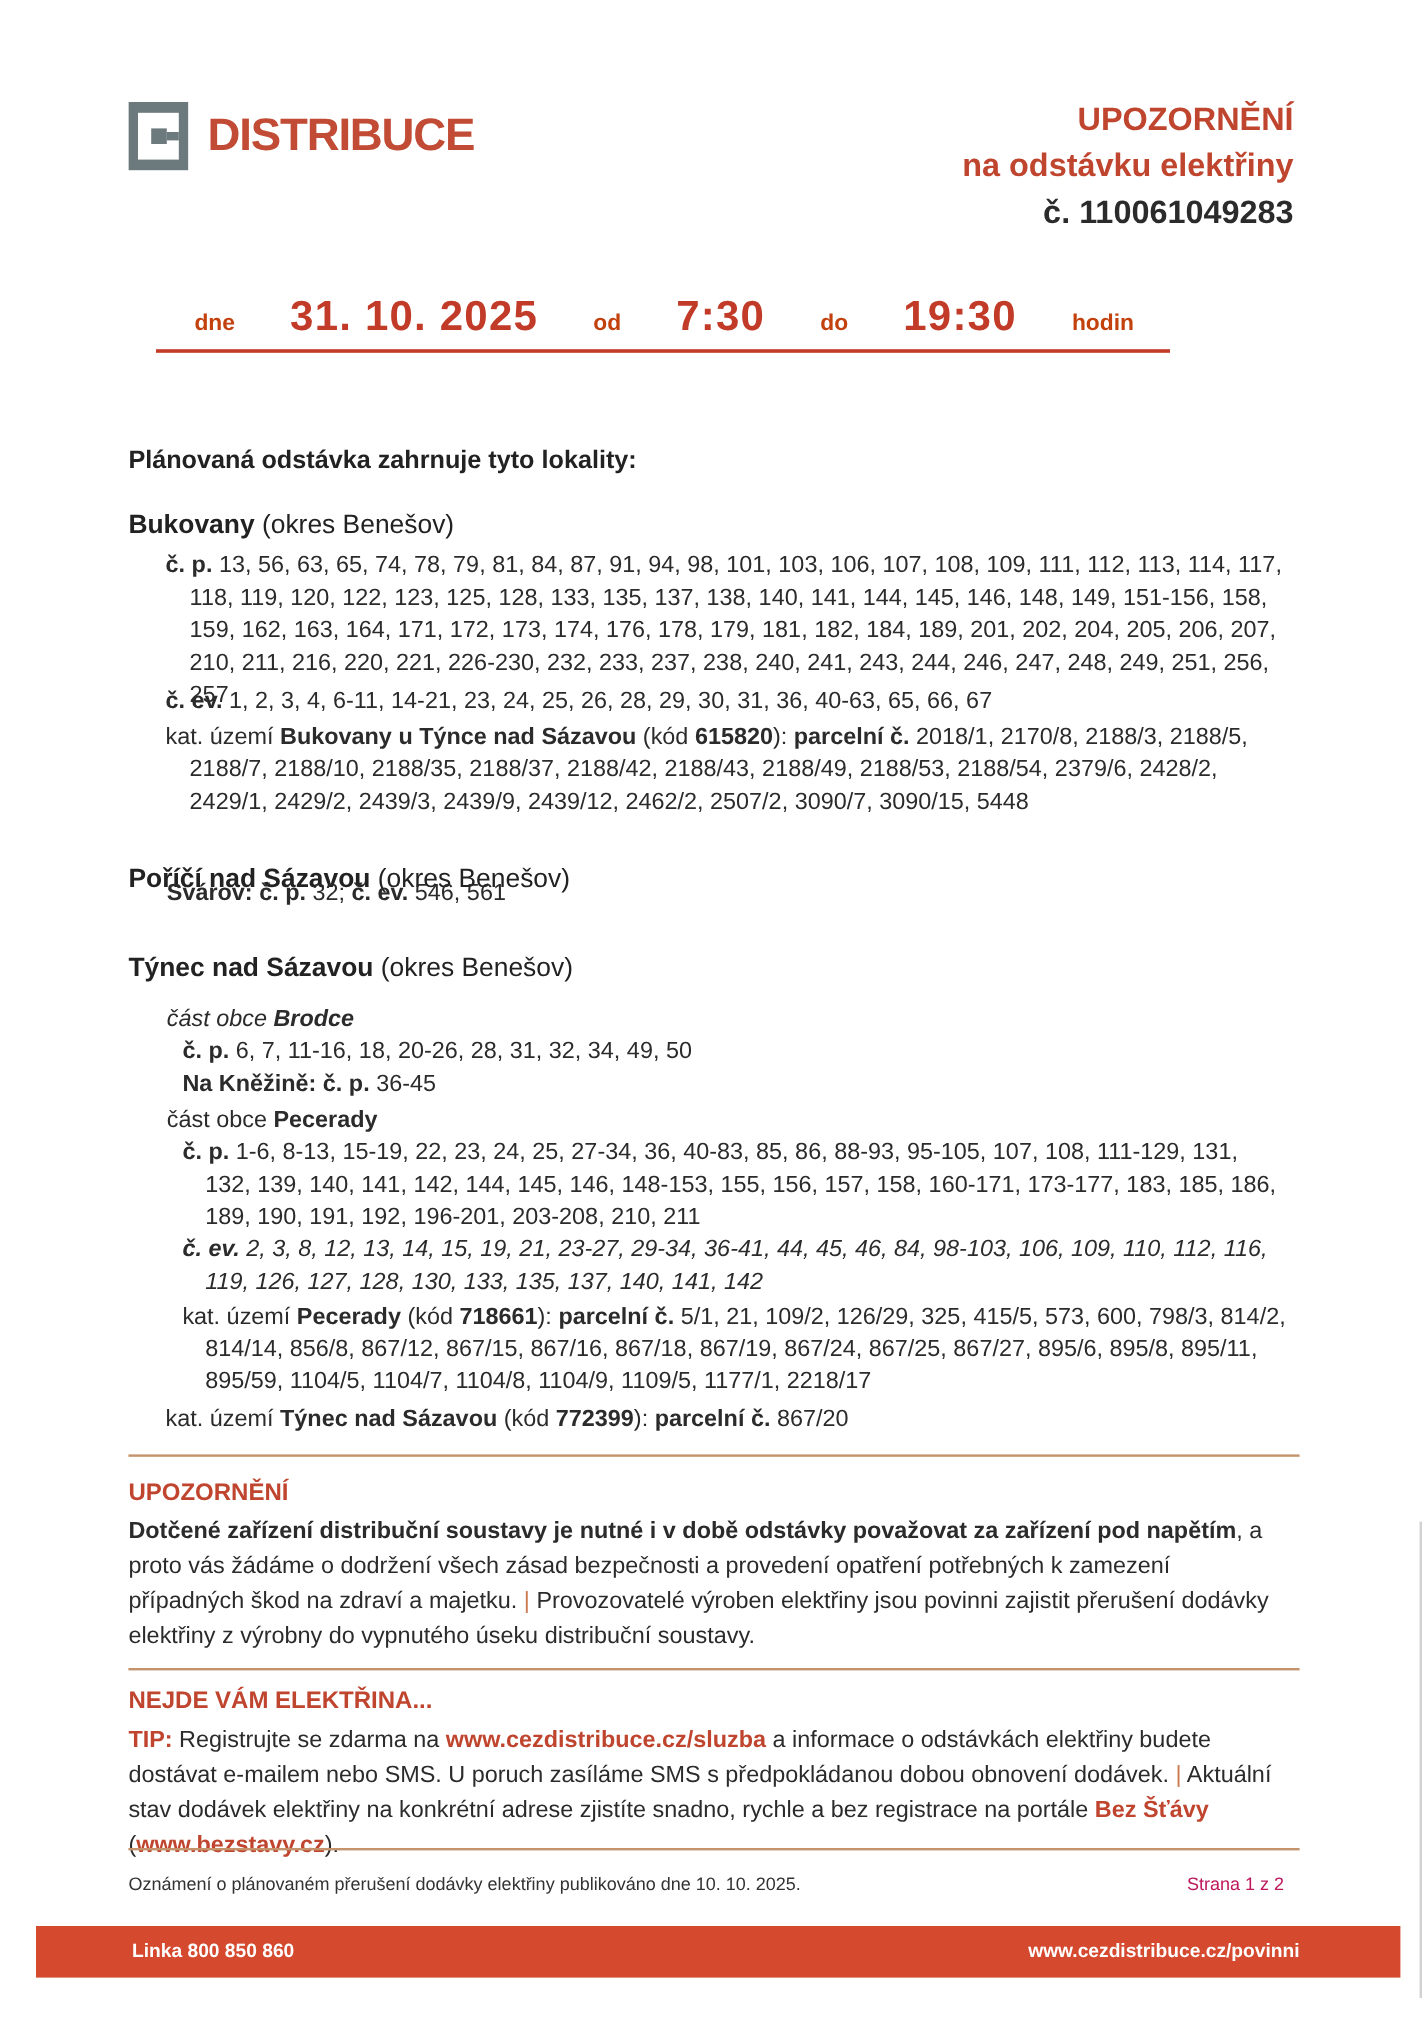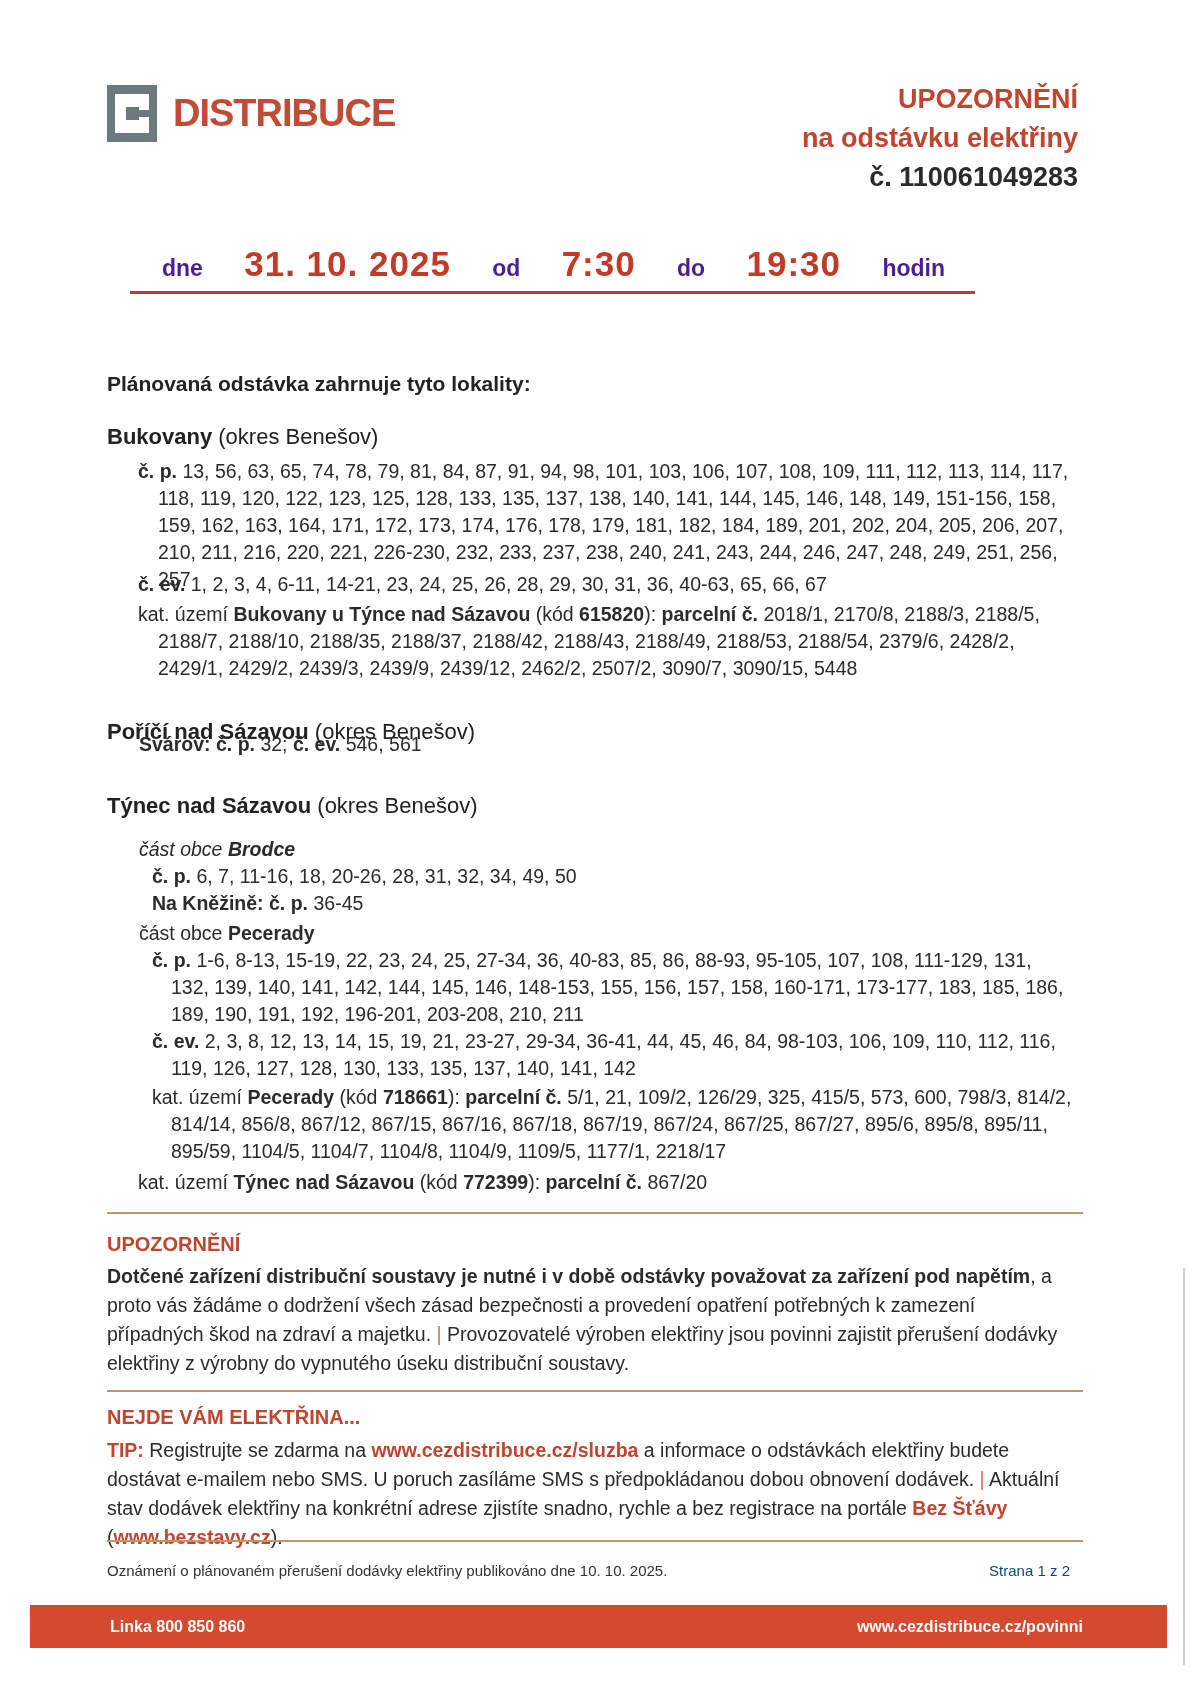--- a/index.html
+++ b/index.html
@@ -25,41 +25,41 @@
   .titles{top:80px;right:112px;text-align:right;line-height:39px;}
   .titles .t{font-size:27px;font-weight:bold;color:var(--red);}
   .titles .n{font-size:27px;font-weight:bold;color:var(--ink);}
   
   .schedule{
     top:244px;left:130px;width:845px;height:50px;
     border-bottom:3px solid var(--date-red);
     display:flex;align-items:baseline;justify-content:space-between;
     padding:0 30px 8px 32px;
   }
-  .schedule .lbl{font-size:23px;font-weight:bold;color:#4c1d95;}
+  .schedule .lbl{font-size:19px;font-weight:bold;color:#c2410c;}
   .schedule .big{font-size:35px;font-weight:bold;color:var(--date-red);letter-spacing:1px;}
   
   .intro{top:372px;left:107px;font-size:21px;font-weight:bold;color:#222;}
   .city{font-size:22px;color:#222;}
   .city .nm{font-weight:bold;}
   .lst{font-size:19.5px;line-height:27px;width:966px;color:var(--ink);}
   .hang{padding-left:51px;text-indent:-20px;}
   .hang-sub{padding-left:64px;text-indent:-19px;}
   .sub{margin-left:32px;}
   .sub2{margin-left:45px;}
   
   .divider{left:107px;width:976px;height:2px;background:var(--tan);}
   
   .sec-head{font-size:20px;font-weight:bold;color:var(--red);}
   .para{font-size:19.5px;line-height:29px;width:966px;color:var(--ink);}
   .sep{color:#CC7A50;}
   .lnk{color:var(--red);font-weight:bold;}
   
   .note{top:1562px;left:107px;font-size:15px;color:#333;}
-  .page-num{top:1562px;right:120px;font-size:15px;color:#0c4a6e;text-align:right;}
+  .page-num{top:1562px;right:120px;font-size:15px;color:#be185d;text-align:right;}
   .bar{
     top:1605px;left:30px;width:1137px;height:43px;background:var(--bar-red);
     display:flex;align-items:center;justify-content:space-between;
     padding:0 84px 0 80px;color:#fff;font-size:16px;font-weight:bold;
   }
   .page-edge{left:1183px;top:1268px;width:2px;height:397px;background:#cfd2cf;}
 </style>
 </head>
 <body>
 
@@ -122,21 +122,21 @@
 </div>
 <div class="abs lst sub2" style="top:890px;left:107px;">
   <span class="b">Na Kněžině: č. p.</span><span> 36-45</span>
 </div>
 <div class="abs lst sub" style="top:920px;left:107px;">
   <span>část obce </span><span class="b">Pecerady</span>
 </div>
 <div class="abs lst hang-sub" style="top:947px;left:107px;">
   <span class="b">č. p.</span><span> 1-6, 8-13, 15-19, 22, 23, 24, 25, 27-34, 36, 40-83, 85, 86, 88-93, 95-105, 107, 108, 111-129, 131, 132, 139, 140, 141, 142, 144, 145, 146, 148-153, 155, 156, 157, 158, 160-171, 173-177, 183, 185, 186, 189, 190, 191, 192, 196-201, 203-208, 210, 211</span>
 </div>
-<div class="abs lst hang-sub" style="top:1028px;left:107px;">
+<div class="abs lst hang-sub" style="top:1028px;left:107px;font-style:italic;">
   <span class="b">č. ev.</span><span> 2, 3, 8, 12, 13, 14, 15, 19, 21, 23-27, 29-34, 36-41, 44, 45, 46, 84, 98-103, 106, 109, 110, 112, 116, 119, 126, 127, 128, 130, 133, 135, 137, 140, 141, 142</span>
 </div>
 <div class="abs lst hang-sub" style="top:1084px;left:107px;">
   <span>kat. území </span><span class="b">Pecerady</span><span> (kód </span><span class="b">718661</span><span>): </span><span class="b">parcelní č.</span><span> 5/1, 21, 109/2, 126/29, 325, 415/5, 573, 600, 798/3, 814/2, 814/14, 856/8, 867/12, 867/15, 867/16, 867/18, 867/19, 867/24, 867/25, 867/27, 895/6, 895/8, 895/11, 895/59, 1104/5, 1104/7, 1104/8, 1104/9, 1109/5, 1177/1, 2218/17</span>
 </div>
 <div class="abs lst hang" style="top:1169px;left:107px;">
   <span>kat. území </span><span class="b">Týnec nad Sázavou</span><span> (kód </span><span class="b">772399</span><span>): </span><span class="b">parcelní č.</span><span> 867/20</span>
 </div>
 
 <div class="abs divider" style="top:1212px;"></div>

